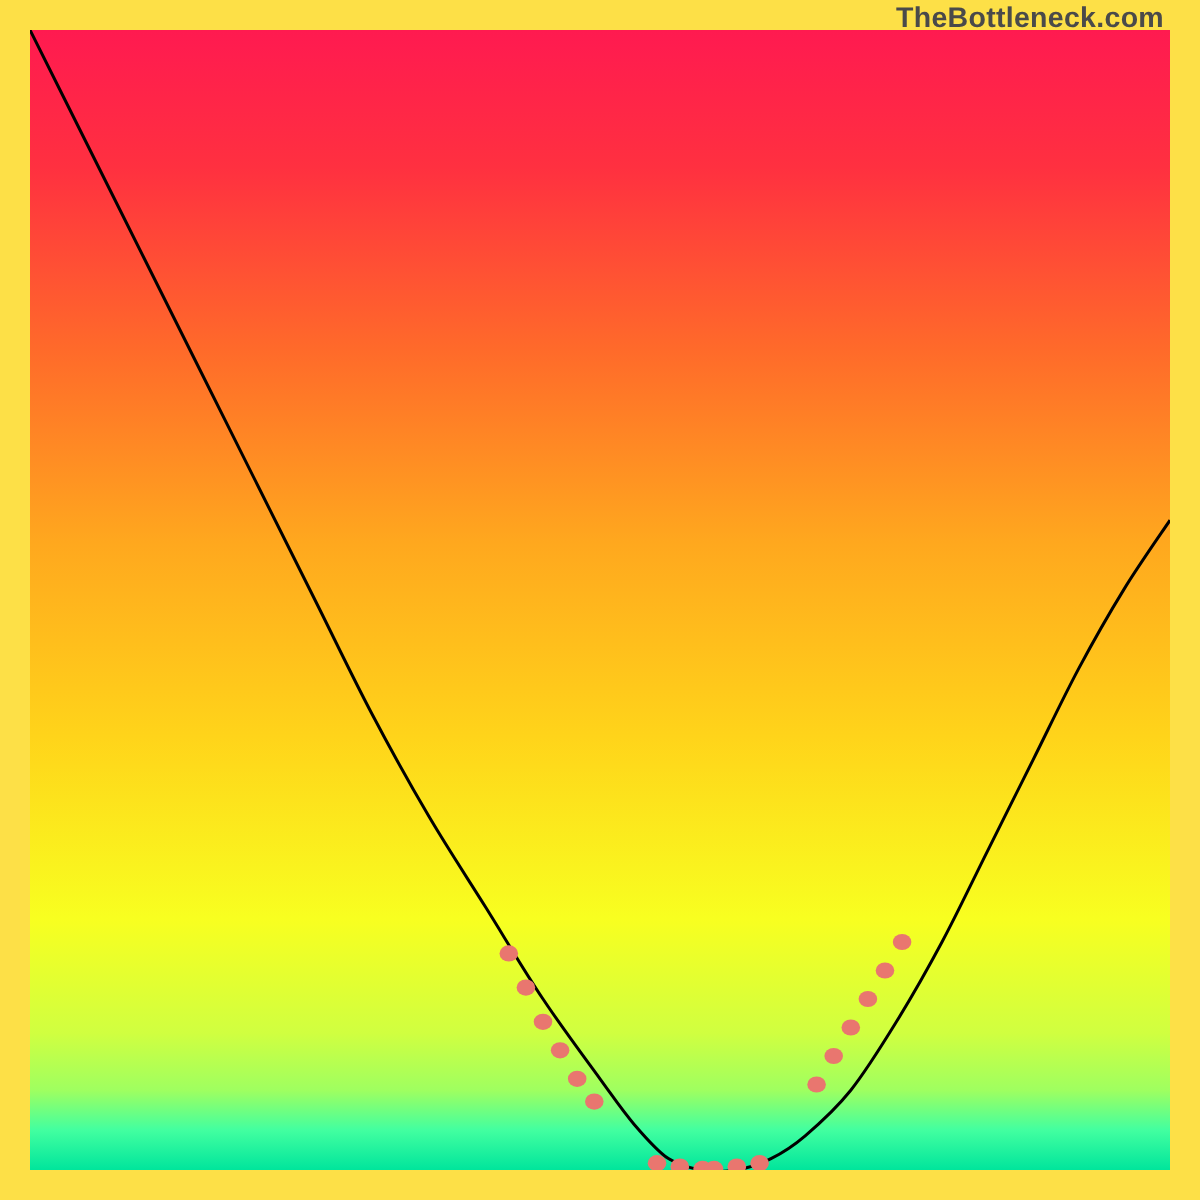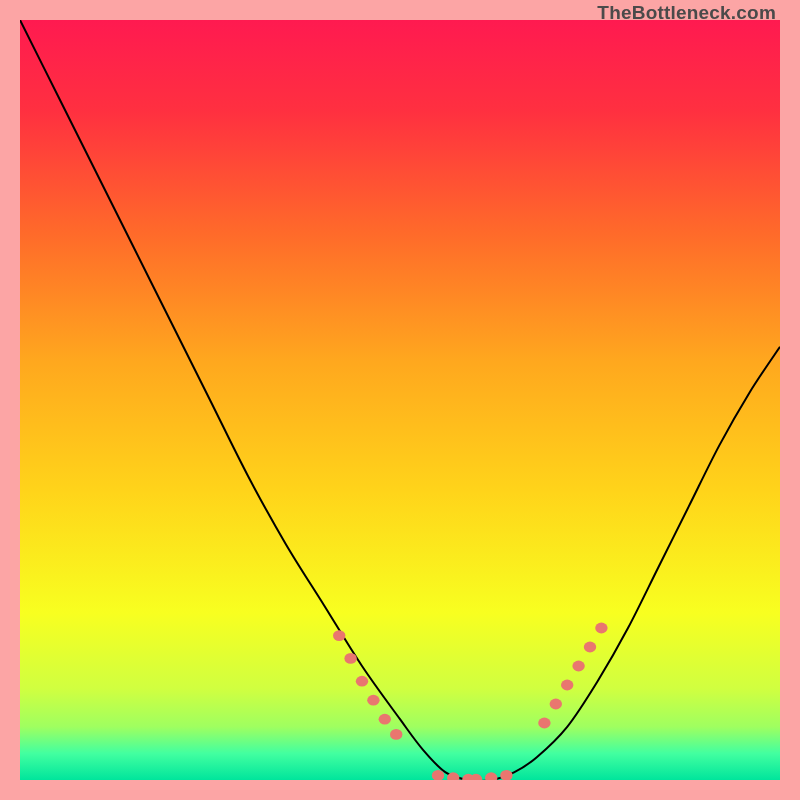--- a/index.html
+++ b/index.html
@@ -9,21 +9,21 @@
     height: 800px;
     overflow: hidden;
     background: #000;
     font-family: Arial, Helvetica, sans-serif;
   }
   .frame {
     position: absolute;
     top: 0; left: 0;
     width: 800px;
     height: 800px;
-    background: #fca5a5;
+    background: #fde047;
   }
   .plot-area {
     position: absolute;
     top: 20px;
     left: 20px;
     width: 760px;
     height: 760px;
     overflow: hidden;
   }
   .gradient-bg {

